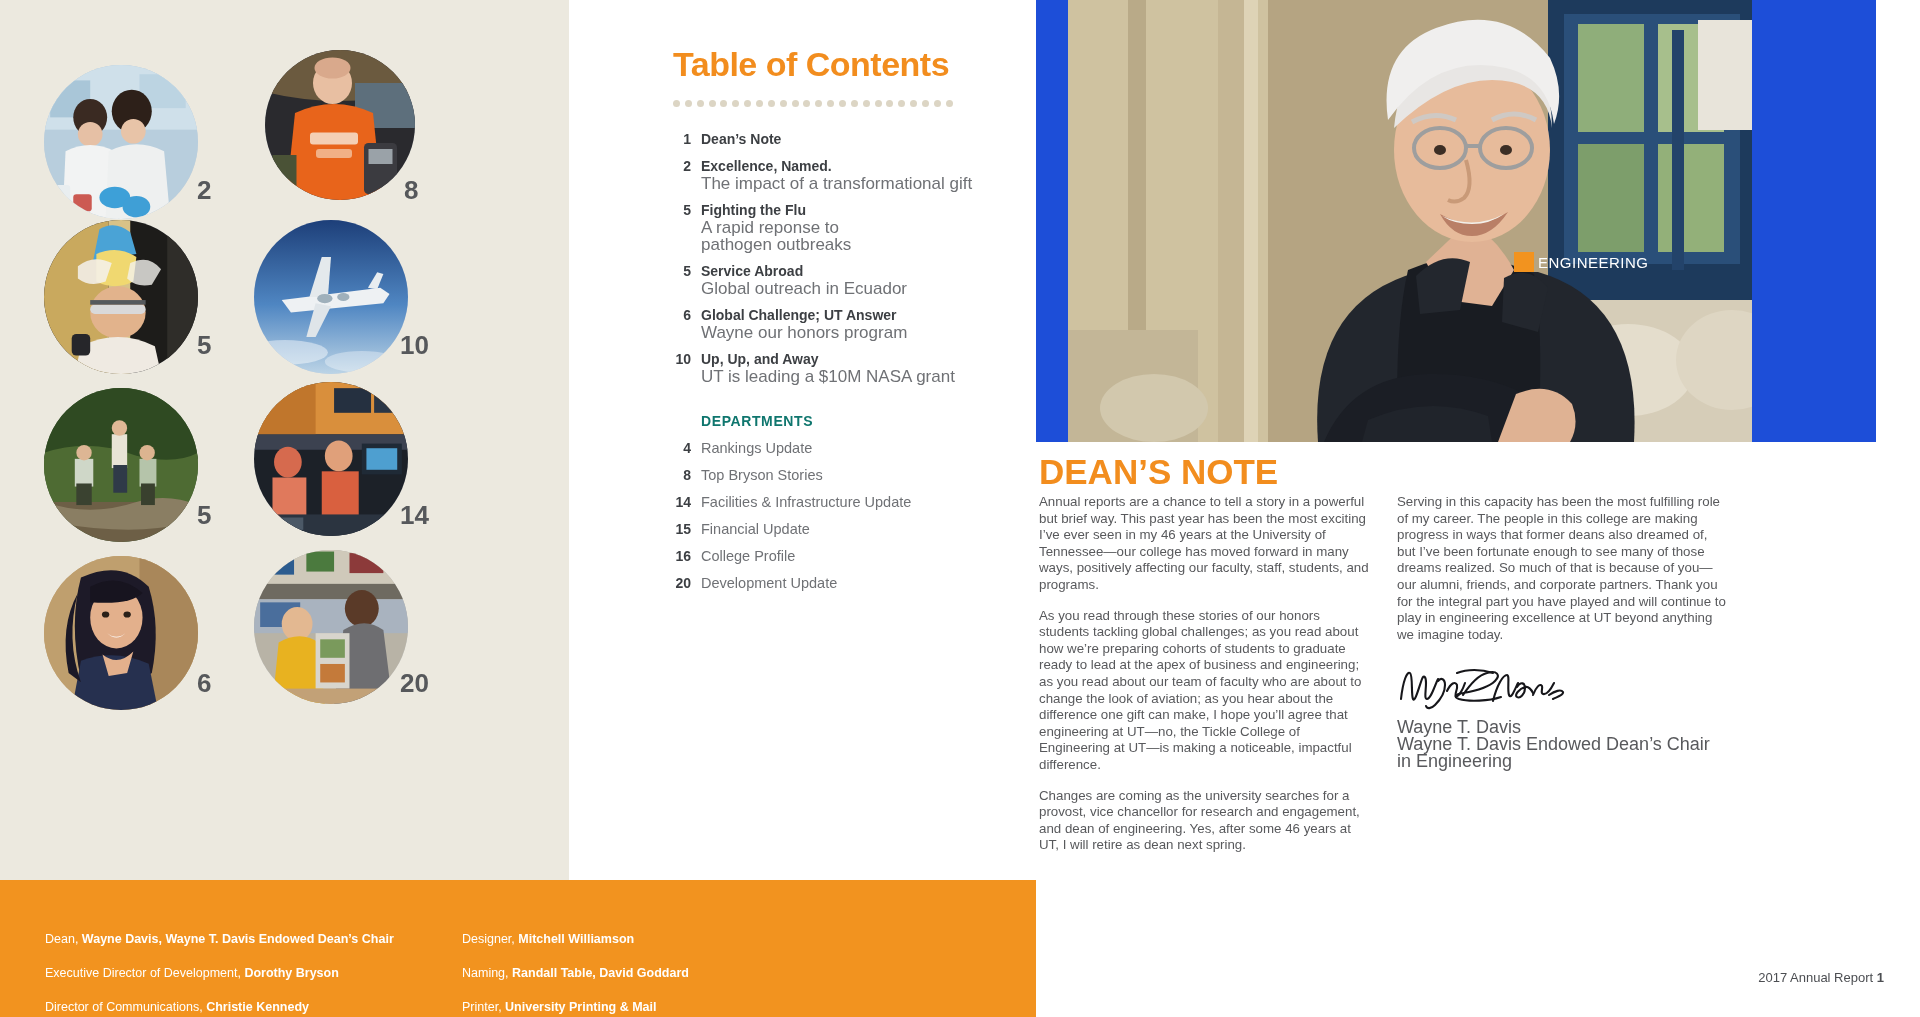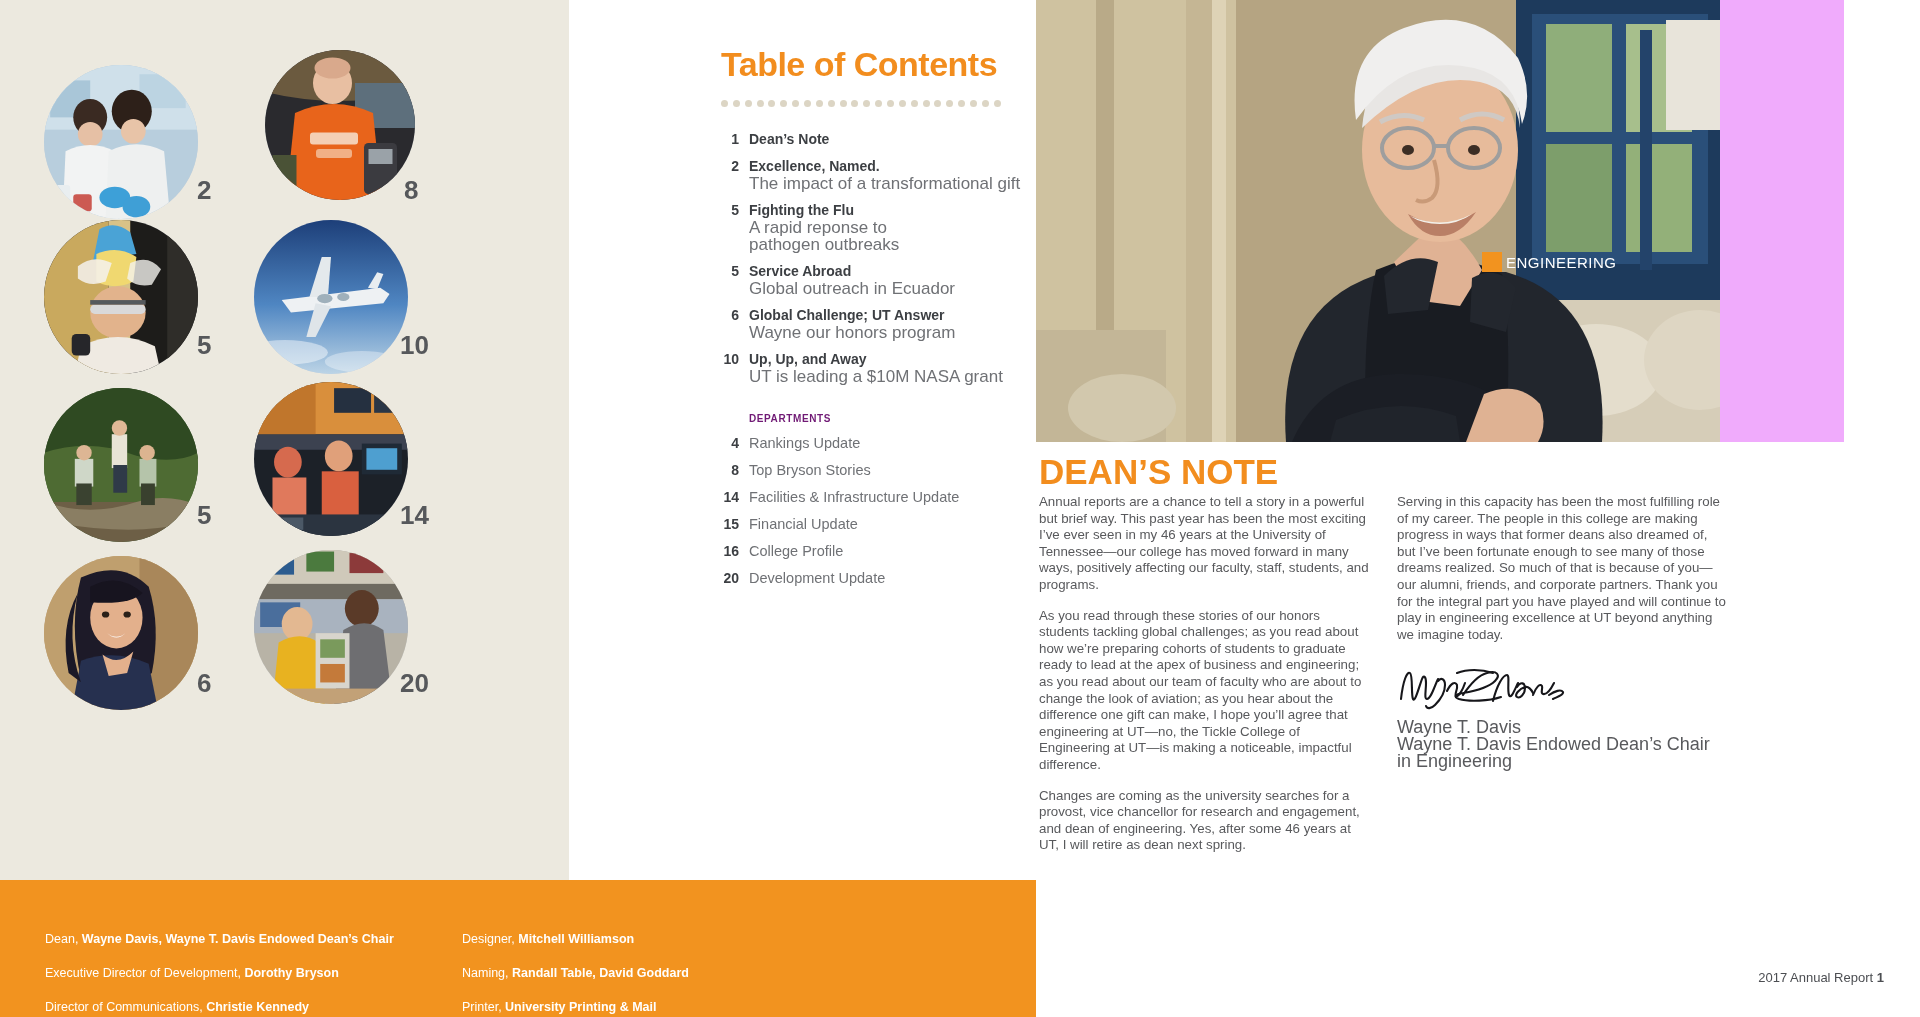--- a/index.html
+++ b/index.html
@@ -32,21 +32,21 @@
   .circle .inner{width:100%;height:100%;}
   .pagenum{
     position:absolute;
     font-size:26px;font-weight:bold;color:#56585b;
     letter-spacing:0px;
   }
 
   
   .toc{
     position:absolute;left:569px;top:0;
-    width:467px;height:744px;background:#ffffff;margin-left:48px;
+    width:467px;height:744px;background:#ffffff;
   }
   .toc-title{
     position:absolute;left:104px;top:45px;
     font-size:34px;font-weight:bold;color:#f28d1e;
     letter-spacing:-0.5px;
   }
   .dots{
     position:absolute;left:104px;top:100px;
     width:280px;height:8px;
     display:flex;justify-content:space-between;
@@ -65,21 +65,21 @@
     padding-right:10px;line-height:18px;
   }
   .toc-body{flex:1;}
   .toc-head{
     font-size:14px;font-weight:bold;color:#3c3f43;line-height:18px;
   }
   .toc-sub{
     font-size:17px;color:#6f7175;line-height:17px;font-weight:normal;
   }
   .dept-title{
-    font-size:10px;font-weight:bold;color:#701a75;
+    font-size:14px;font-weight:bold;color:#0f766e;
     letter-spacing:0.6px;margin:28px 0 10px 44px;
   }
   .dept-row{display:flex;margin-bottom:8px;}
   .dept-num{
     flex:0 0 34px;text-align:right;
     font-size:14px;font-weight:bold;color:#3c3f43;
     padding-right:10px;line-height:19px;
   }
   .dept-label{
     font-size:14.5px;color:#6f7175;line-height:19px;
@@ -98,21 +98,21 @@
   .credits b{font-weight:bold;}
 
   
   .right-page{
     position:relative;
     width:884px;height:1017px;background:#ffffff;
     flex:0 0 884px;
   }
   .hero{
     position:absolute;left:0;top:0;width:808px;height:442px;
-    overflow:hidden;background:#f0abfc;
+    overflow:hidden;background:#1d4ed8;padding-left:32px;
   }
   .deans-note-title{
     position:absolute;left:3px;top:452px;
     font-size:35px;font-weight:bold;color:#f28d1e;
     letter-spacing:0px;
   }
   .cols{
     position:absolute;left:3px;top:494px;
     width:840px;display:flex;gap:28px;
   }

